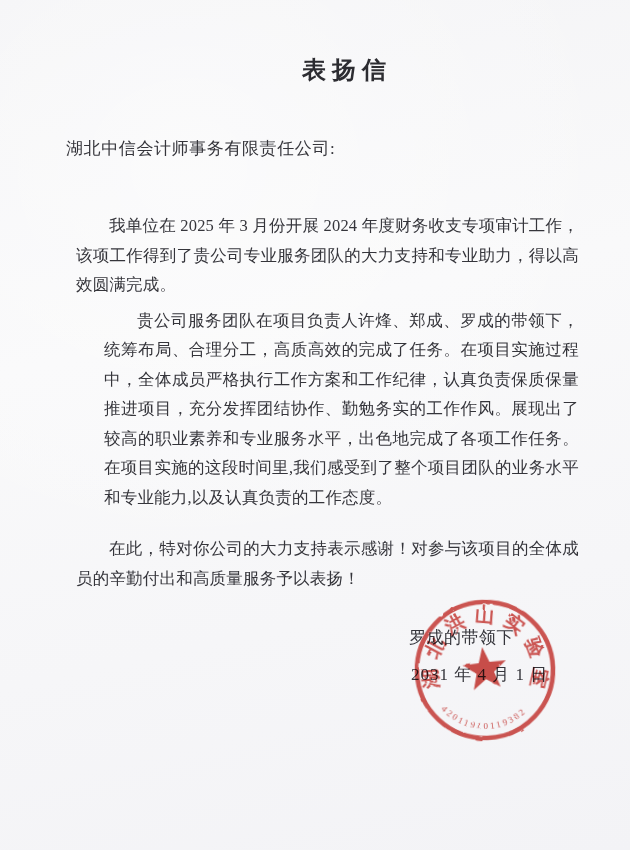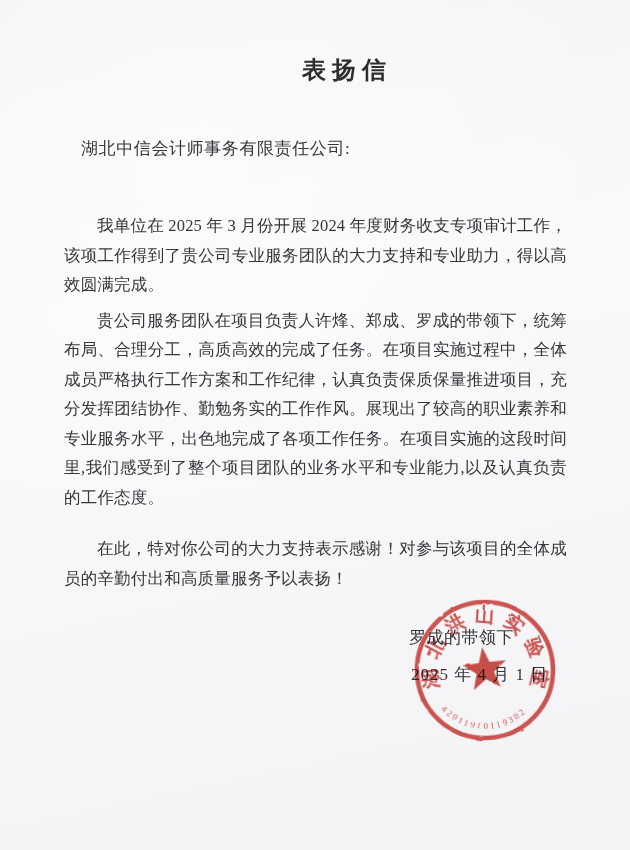--- a/index.html
+++ b/index.html
@@ -20,30 +20,30 @@
   .title {
     position: absolute; top: 54px; left: 0; width: 100%;
     padding-left: 64px;
     text-align: center;
     font-size: 24px; font-weight: bold;
     letter-spacing: 6px;
     color: #2c2c31;
   }
   .recipient {
     position: absolute; top: 137px; left: 66px;
-    font-size: 17px; letter-spacing: 0.6px; margin-left: 15px;
+    font-size: 17px; letter-spacing: 0.6px;
   }
   .body-text {
-    position: absolute; top: 211px; left: 64px; width: 503px;
+    position: absolute; top: 211px; left: 76px; width: 503px;
     font-size: 16.5px; line-height: 29.5px;
     text-align: justify;
     letter-spacing: 0.2px;
   }
   .body-text p { text-indent: 33px; }
-  .body-text p.p2 { margin-top: 6px; }
+  .body-text p.p2 { margin-top: 6px; margin-left: 28px; }
   .body-text p.p3 { margin-top: 22px; }
   .sig-name {
     position: absolute; top: 626px; left: 409px;
     font-size: 17px; letter-spacing: 0.5px;
   }
   .sig-date {
     position: absolute; top: 663px; left: 411px;
     font-size: 17px; letter-spacing: 1px;
   }
   .seal {
@@ -70,21 +70,21 @@
 
   <div class="recipient">湖北中信会计师事务有限责任公司:</div>
 
   <div class="body-text">
     <p class="p1">我单位在 2025 年 3 月份开展 2024 年度财务收支专项审计工作，该项工作得到了贵公司专业服务团队的大力支持和专业助力，得以高效圆满完成。</p>
     <p class="p2">贵公司服务团队在项目负责人许烽、郑成、罗成的带领下，统筹布局、合理分工，高质高效的完成了任务。在项目实施过程中，全体成员严格执行工作方案和工作纪律，认真负责保质保量推进项目，充分发挥团结协作、勤勉务实的工作作风。展现出了较高的职业素养和专业服务水平，出色地完成了各项工作任务。在项目实施的这段时间里,我们感受到了整个项目团队的业务水平和专业能力,以及认真负责的工作态度。</p>
     <p class="p3">在此，特对你公司的大力支持表示感谢！对参与该项目的全体成员的辛勤付出和高质量服务予以表扬！</p>
   </div>
 
   <div class="sig-name">罗成的带领下</div>
-  <div class="sig-date">2025 年 4 月 1 日</div>
+  <div class="sig-date">2031 年 4 月 1 日</div>
 
   <svg class="seal" viewBox="0 0 180 180" xmlns="http://www.w3.org/2000/svg">
     <defs>
       <filter id="inkrough" x="-10%" y="-10%" width="120%" height="120%">
         <feTurbulence type="fractalNoise" baseFrequency="0.09" numOctaves="2" result="n"></feTurbulence>
         <feDisplacementMap in="SourceGraphic" in2="n" scale="2.2"></feDisplacementMap>
       </filter>
       <path id="ringTextPath" d="M 46.15 109.52 A 48 48 0 1 1 133.85 109.52" fill="none"></path>
       <path id="serialPath" d="M 43.5 126.3 A 59 59 0 0 0 136.5 126.3" fill="none"></path>
     </defs>

